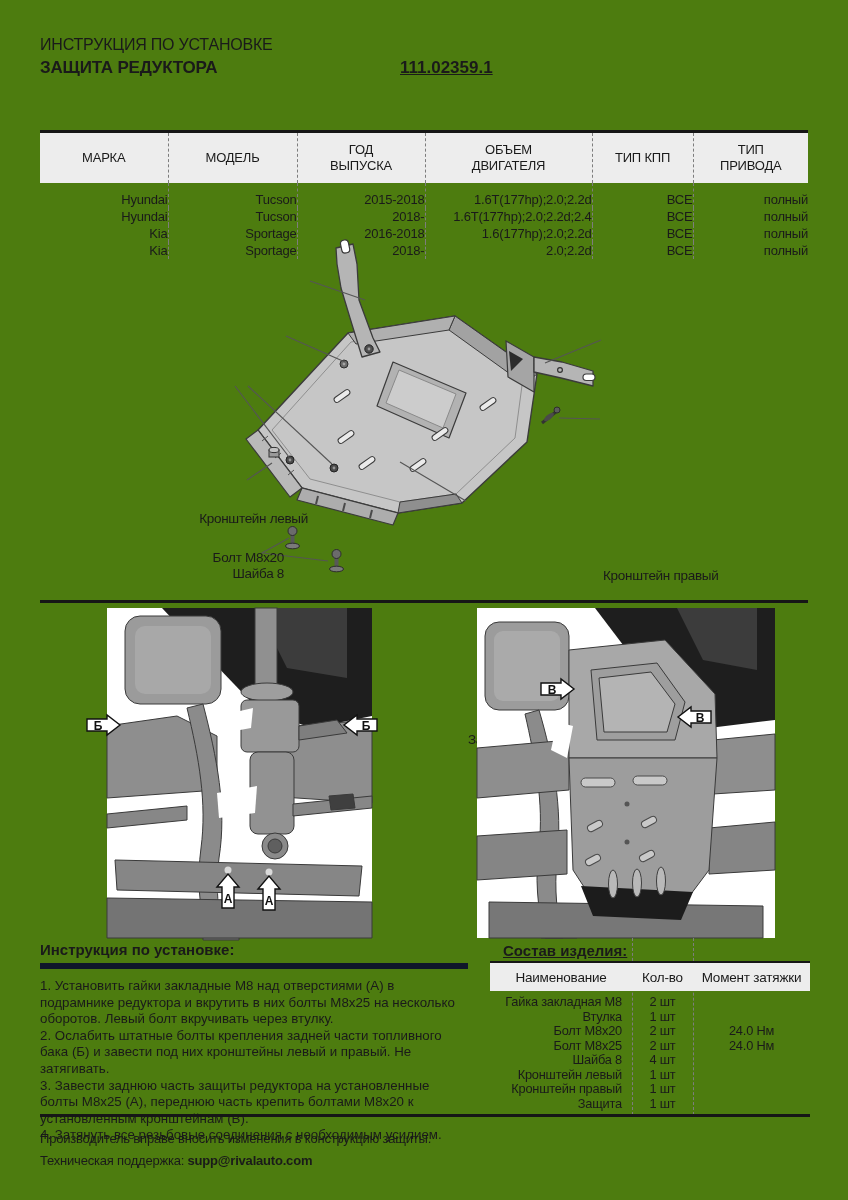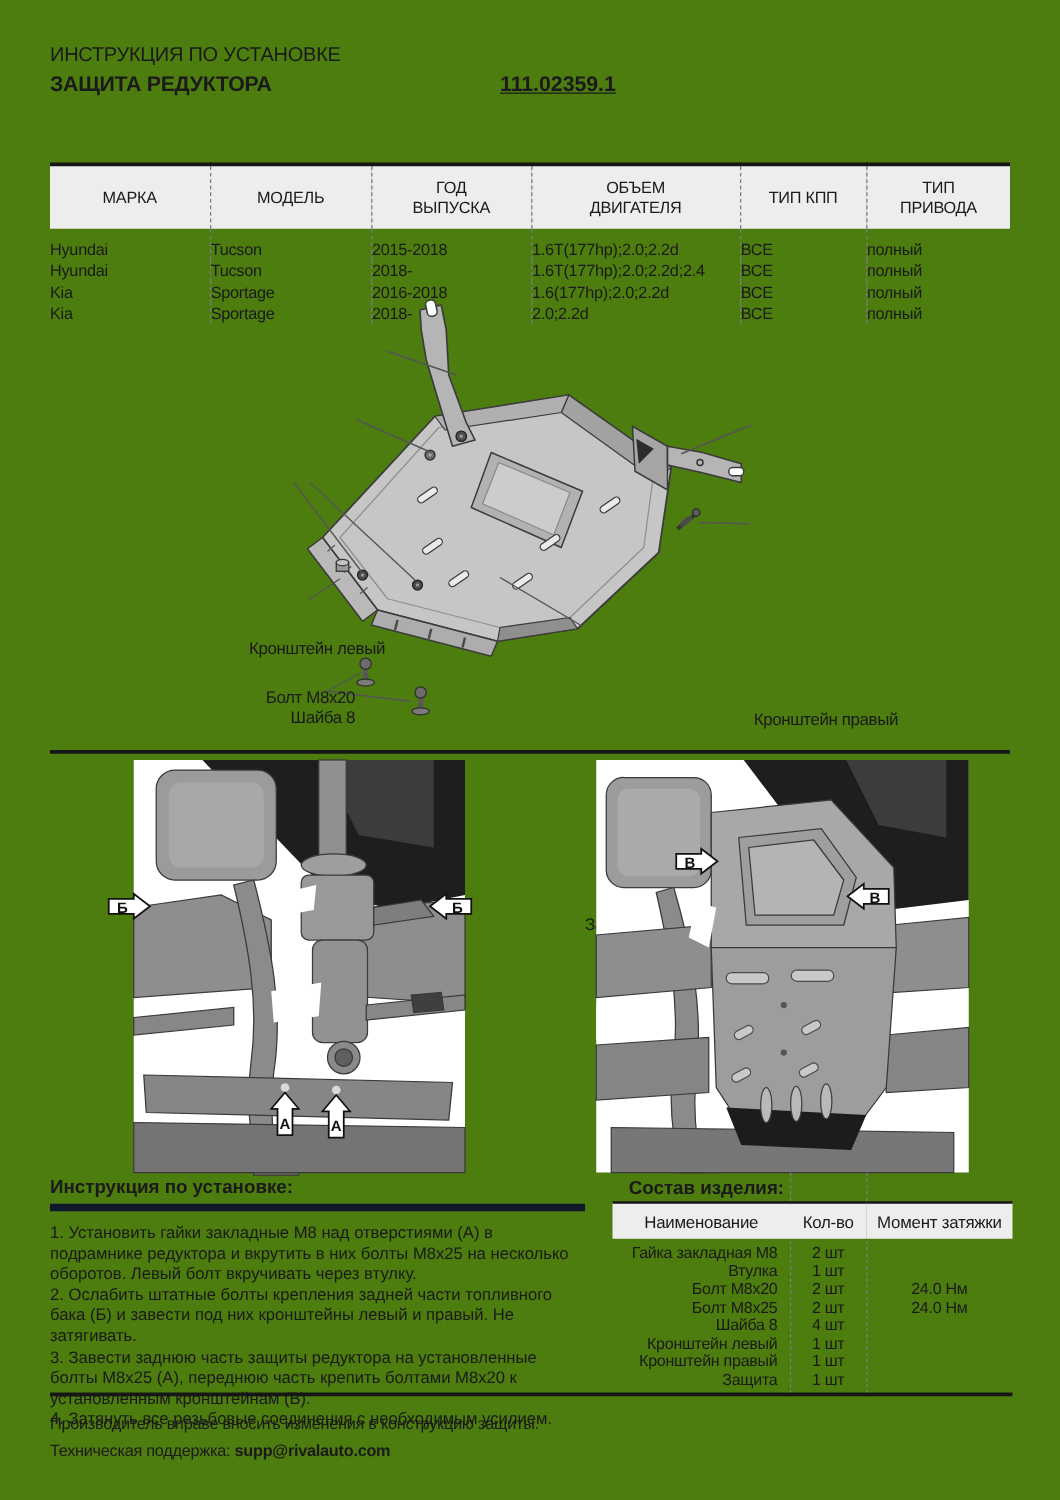--- a/index.html
+++ b/index.html
@@ -10,21 +10,21 @@
   }
   
   .doc-type{position:absolute;left:40px;top:36px;font-size:16px;letter-spacing:-0.2px;}
   .doc-product{position:absolute;left:40px;top:58px;font-size:17px;font-weight:bold;letter-spacing:-0.2px;}
   .doc-partnum{position:absolute;left:400px;top:58px;font-size:17px;font-weight:bold;text-decoration:underline;}
   
   .fitment{position:absolute;left:40px;top:110px;width:768px;border-collapse:collapse;table-layout:fixed;
            border-top:3px solid #161616;font-size:13px;letter-spacing:-0.2px;margin-top:20px;}
   .fitment th{background:#ededed;font-weight:normal;height:48px;vertical-align:middle;text-align:center;
               white-space:pre-line;line-height:1.25;}
-  .fitment td{height:17px;padding:0;text-align:left;vertical-align:middle;line-height:17px;}
+  .fitment td{height:17px;padding:0;text-align:right;vertical-align:middle;line-height:17px;}
   .fitment tr.first td{padding-top:8px;}
   .fitment th + th, .fitment td + td{border-left:1px dashed #7d7d7d;}
   
   .diagram{position:absolute;left:0;top:240px;width:848px;height:362px;}
   .diagram svg{position:absolute;left:0;top:0;overflow:visible;}
   .dlabel{position:absolute;font-size:13.5px;letter-spacing:-0.3px;line-height:16px;white-space:nowrap;}
   .dlabel.r{text-align:right;}
   
   .divider{position:absolute;left:40px;width:768px;height:3px;background:#161616;}
   .div-mid{top:600px;}
@@ -33,21 +33,21 @@
   .photo{position:absolute;top:608px;}
   .photo svg{overflow:visible;display:block;}
   .photo-left{left:107px;}
   .photo-right{left:477px;}
   
   .instructions{position:absolute;left:40px;top:941px;width:428px;}
   .instructions h3{margin:0;font-size:15px;font-weight:bold;padding-bottom:5px;border-bottom:6px solid #0f172a;}
   .steps{margin-top:9px;font-size:13.3px;line-height:16.6px;}
   .steps p{margin:0;}
   
-  .comp-title{position:absolute;left:503px;top:942px;font-size:15px;font-weight:bold;}
+  .comp-title{position:absolute;left:503px;top:942px;font-size:15px;font-weight:bold;text-decoration:underline;}
   .components{position:absolute;left:490px;top:961px;width:320px;border-collapse:collapse;table-layout:fixed;
               border-top:2px solid #161616;font-size:12.8px;letter-spacing:-0.2px;}
   .components th{background:#ededed;font-weight:normal;font-size:13.5px;height:26px;text-align:center;vertical-align:middle;margin-left:35px;}
   .components td{height:14.5px;line-height:14.5px;padding:0;}
   .components tr.first td{padding-top:4px;}
   .components td.name{text-align:right;padding-right:10px;}
   .components td.qty{text-align:center;}
   .components td.torq{text-align:center;}
   .vdash{position:absolute;top:938px;height:177px;width:0;border-left:1px dashed #7d7d7d;}
   .vd1{left:632px;} .vd2{left:693px;}

